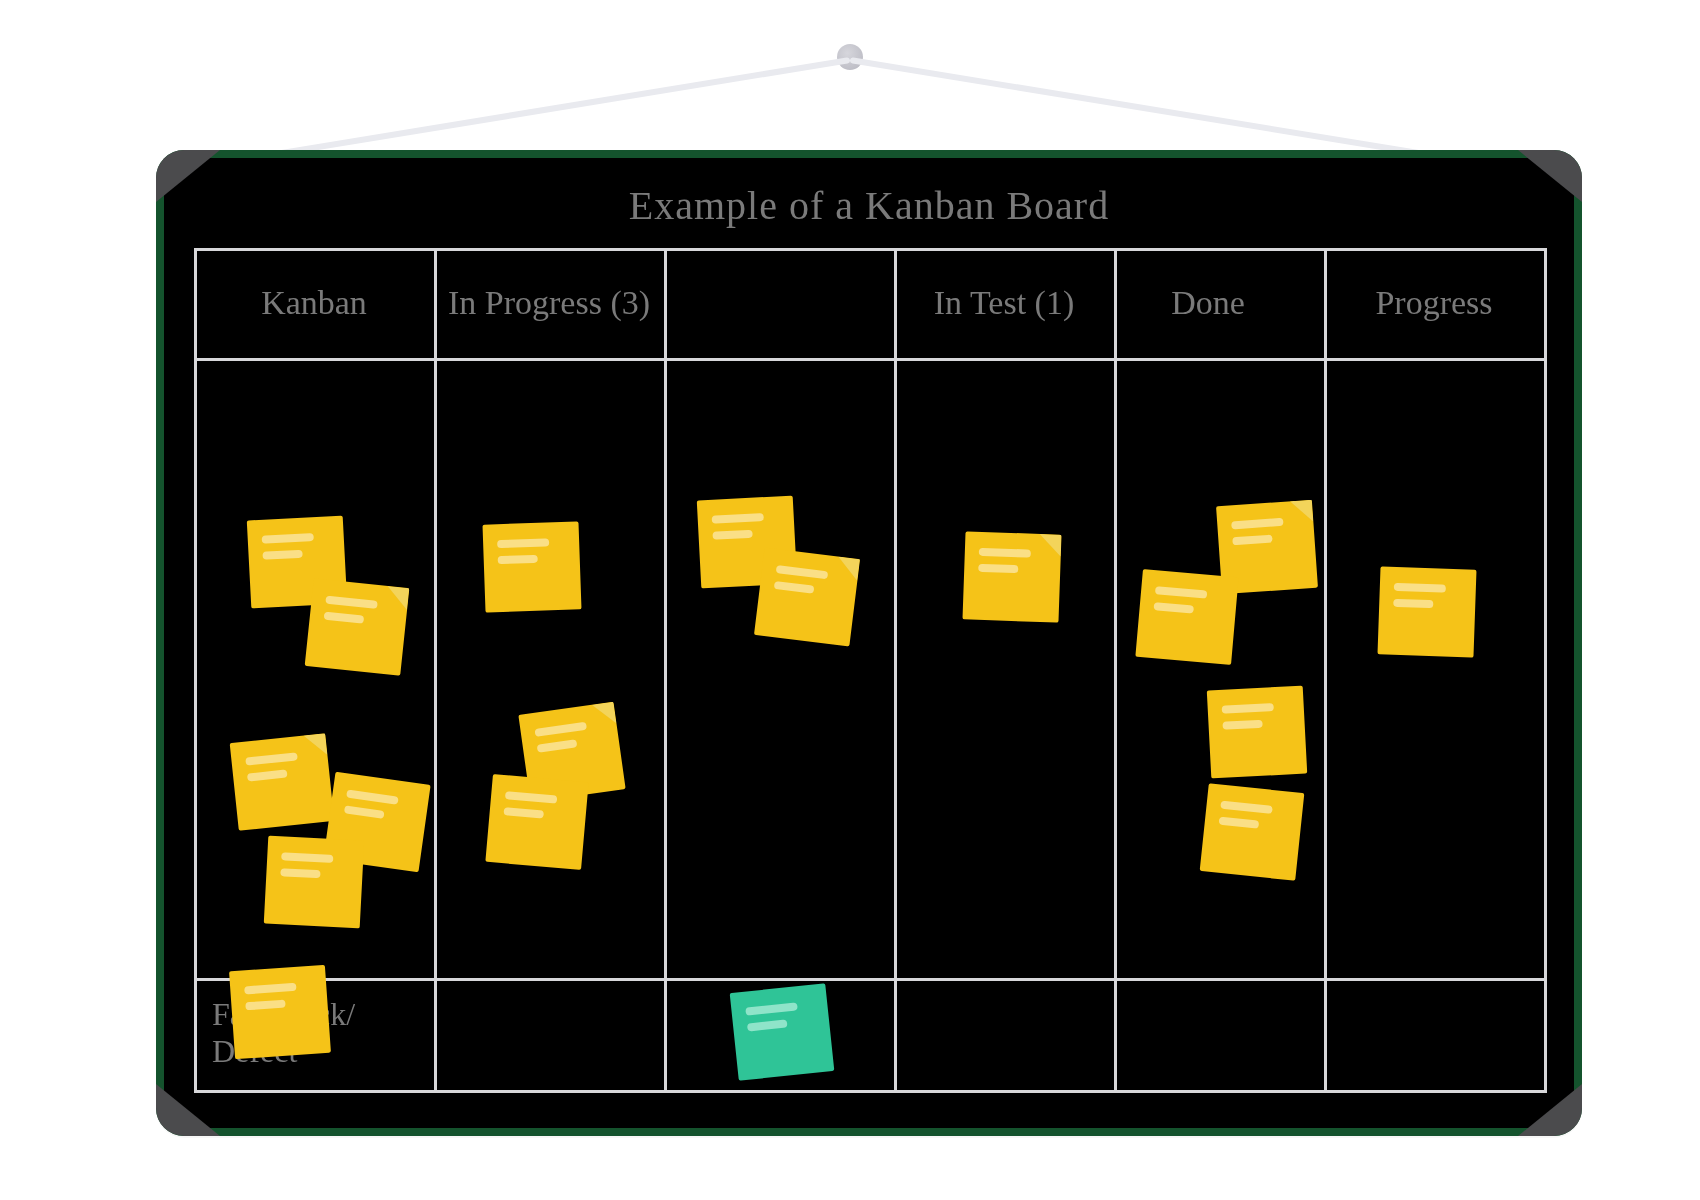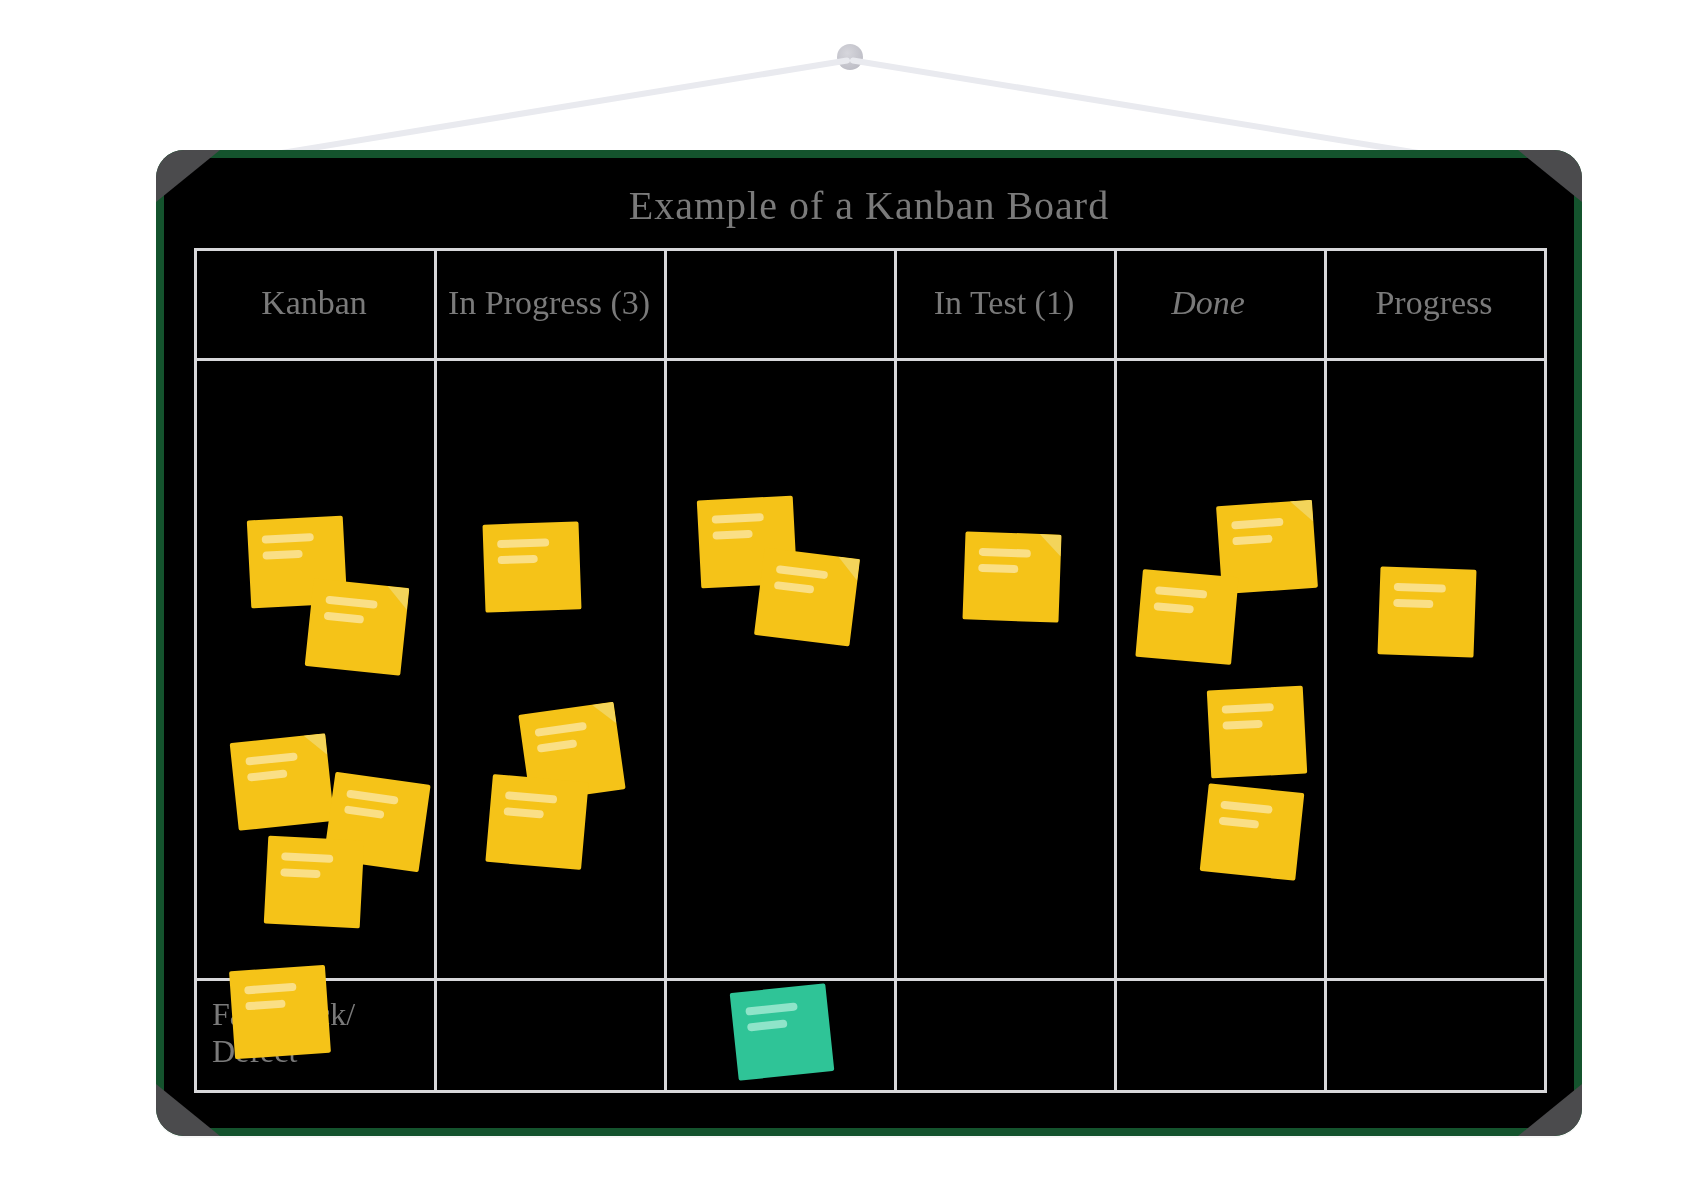--- a/index.html
+++ b/index.html
@@ -168,21 +168,21 @@
         <div class="line v" style="left: 0px; top: 0px; height: 845px;"></div>
         <div class="line v" style="left: 240px; top: 0px; height: 845px;"></div>
         <div class="line v" style="left: 470px; top: 0px; height: 845px;"></div>
         <div class="line v" style="left: 700px; top: 0px; height: 845px;"></div>
         <div class="line v" style="left: 920px; top: 0px; height: 845px;"></div>
         <div class="line v" style="left: 1130px; top: 0px; height: 845px;"></div>
         <div class="line v" style="left: 1350px; top: 0px; height: 845px;"></div>
         <div class="col-header" style="left: 0px; width: 240px;">Kanban</div>
         <div class="col-header" style="left: 240px; width: 230px;">In Progress (3)</div>
         <div class="col-header" style="left: 700px; width: 220px; border-radius: 31px;">In Test (1)</div>
-        <div class="col-header" style="left: 920px; width: 188px; font-style: italic;">Done</div>
+        <div class="col-header" style="left: 920px; width: 188px;">Done</div>
         <div class="col-header" style="left: 1130px; width: 220px;">Progress</div>
         <div class="swimlane-label" style="left: 18px; top: 748px; white-space: pre-line;">Fast Track/
 Defect</div>
         <div class="note yellow" style="left: 55px; top: 270px; transform: rotate(-3deg);">
           <div class="stripes">
             <span class="s1"></span>
             <span class="s2"></span>
           </div>
         </div>
         <div class="note yellow" style="left: 115px; top: 335px; transform: rotate(6deg);">

